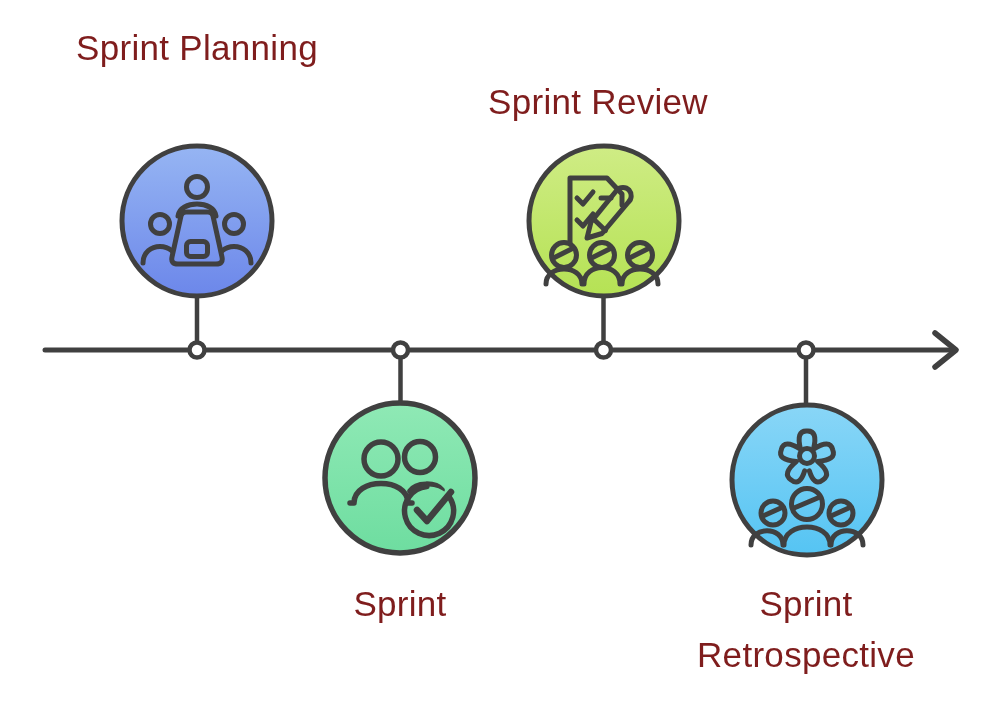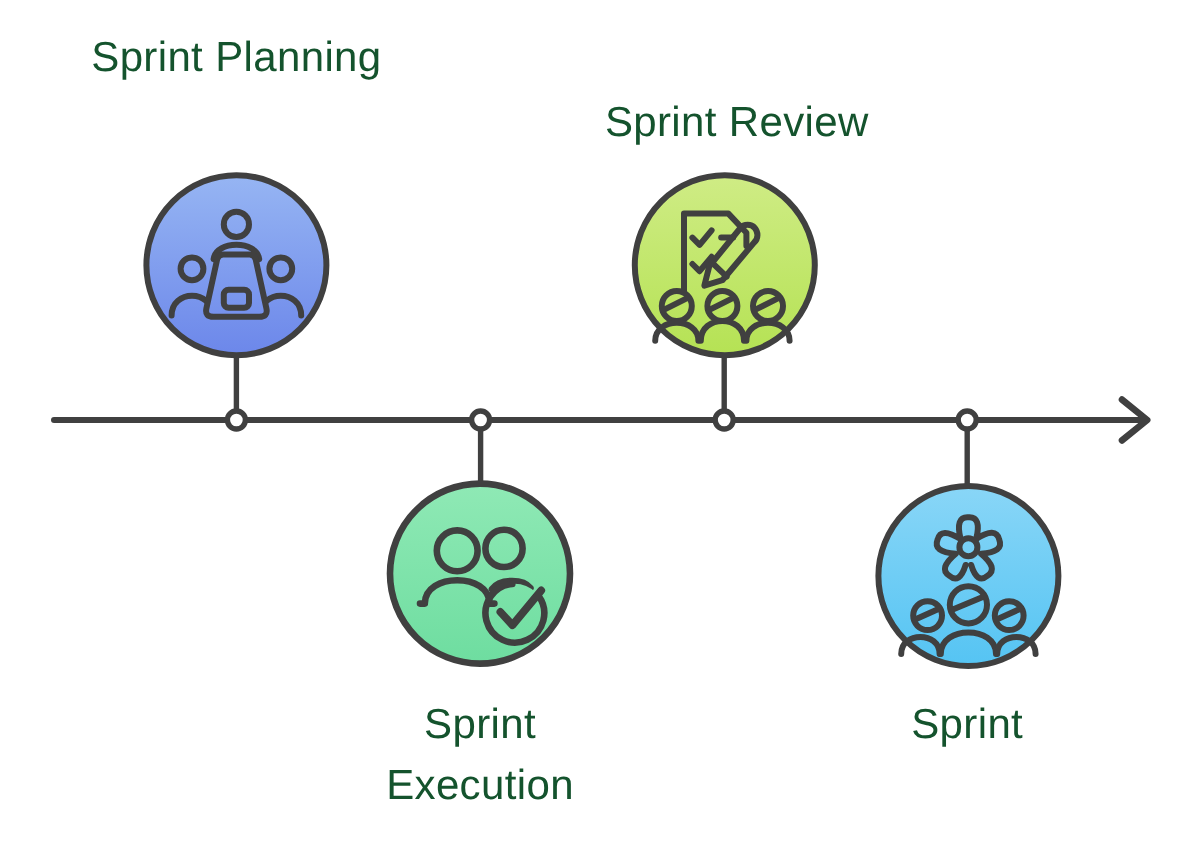--- a/index.html
+++ b/index.html
@@ -3,25 +3,25 @@
 <meta charset="utf-8">
 <style>
   html,body{margin:0;padding:0;}
   body{
     width:1001px;height:704px;position:relative;overflow:hidden;
     background:#ffffff;
     font-family:"Liberation Sans", sans-serif;
   }
   .stage-label{
     position:absolute;width:340px;text-align:center;
-    font-size:35px;line-height:51px;font-weight:400;color:#14532d;
+    font-size:35px;line-height:51px;font-weight:400;color:#7f1d1d;
     letter-spacing:.3px;
   }
   #label-planning{left:27px;top:22px;}
-  #label-review{left:444px;top:76px;text-align:center;}
+  #label-review{left:428px;top:76px;text-align:center;}
   #label-execution{left:230px;top:578px;}
   #label-retro{left:636px;top:578px;}
   svg{position:absolute;left:0;top:0;}
   .badge{width:160px;height:160px;}
   #badge-planning{left:117px;top:141px;}
   #badge-review{left:524px;top:141px;}
   #badge-execution{left:320px;top:398px;}
   #badge-retro{left:727px;top:400px;}
   .stroked{stroke-linecap:round;stroke-linejoin:round;}
 </style>
@@ -156,18 +156,18 @@
   <div>Sprint Planning</div>
 </div>
 
 <div id="label-review" class="stage-label">
   <div>Sprint Review</div>
   <div></div>
 </div>
 
 <div id="label-execution" class="stage-label">
   <div>Sprint</div>
-  <div>Execution</div>
 </div>
 
 <div id="label-retro" class="stage-label">
   <div>Sprint</div>
+  <div>Retrospective</div>
 </div>
 
 </body></html>

